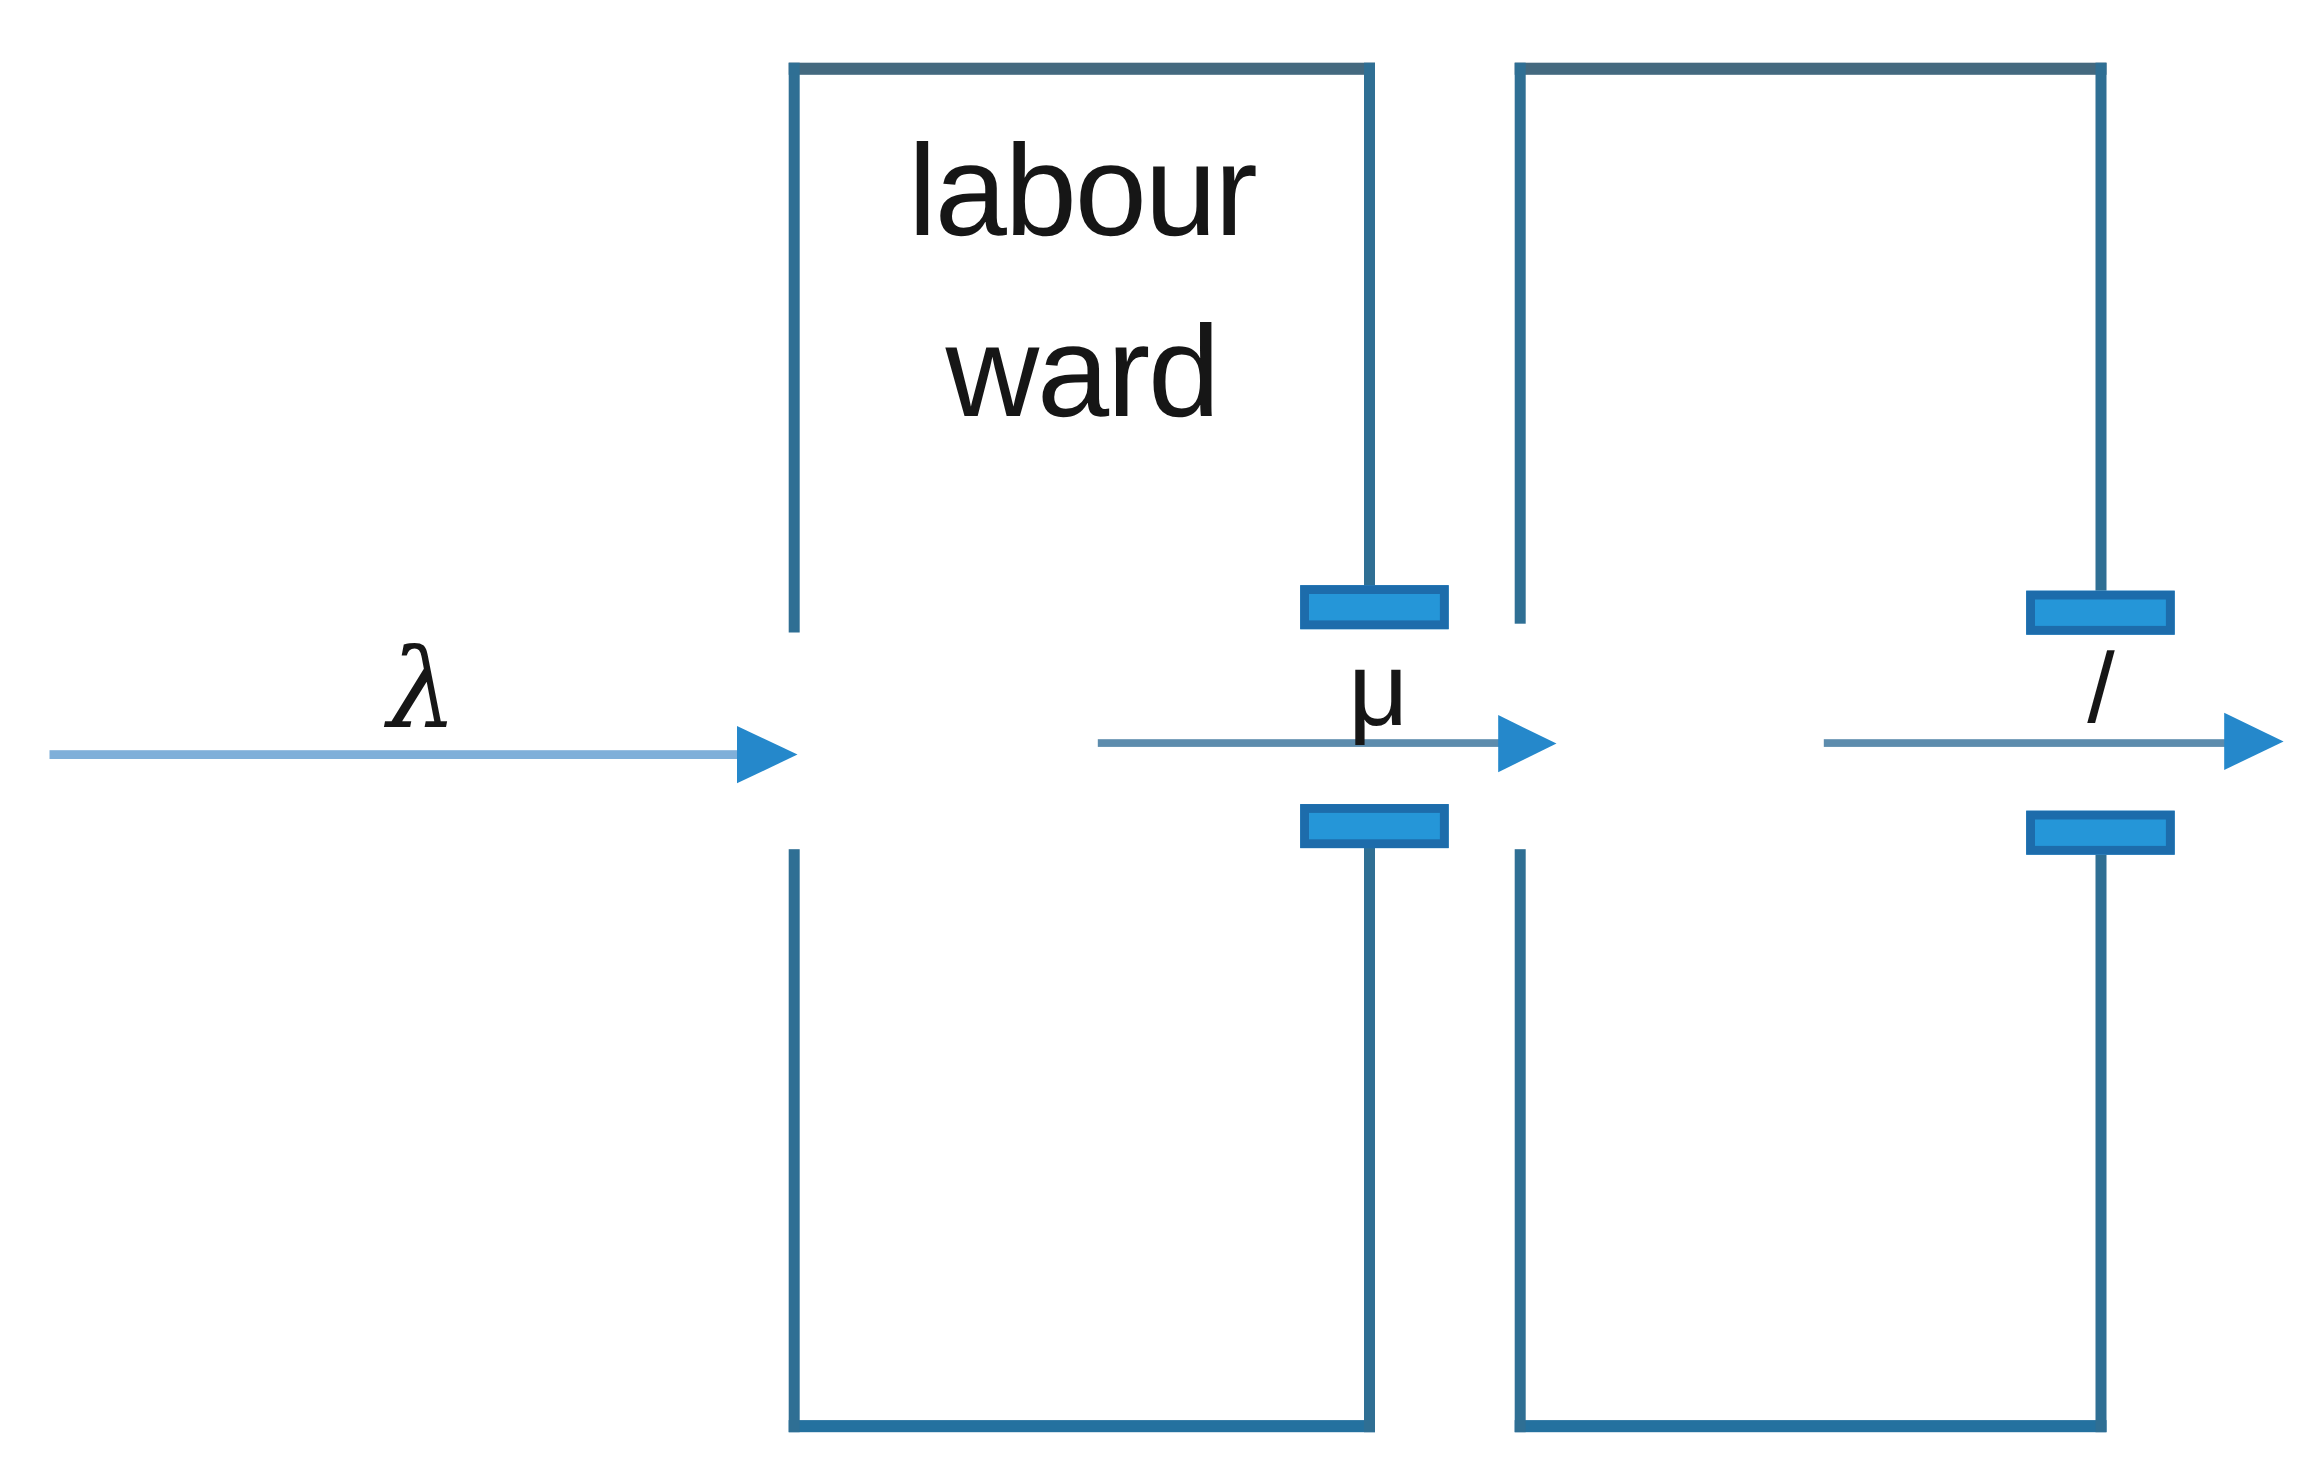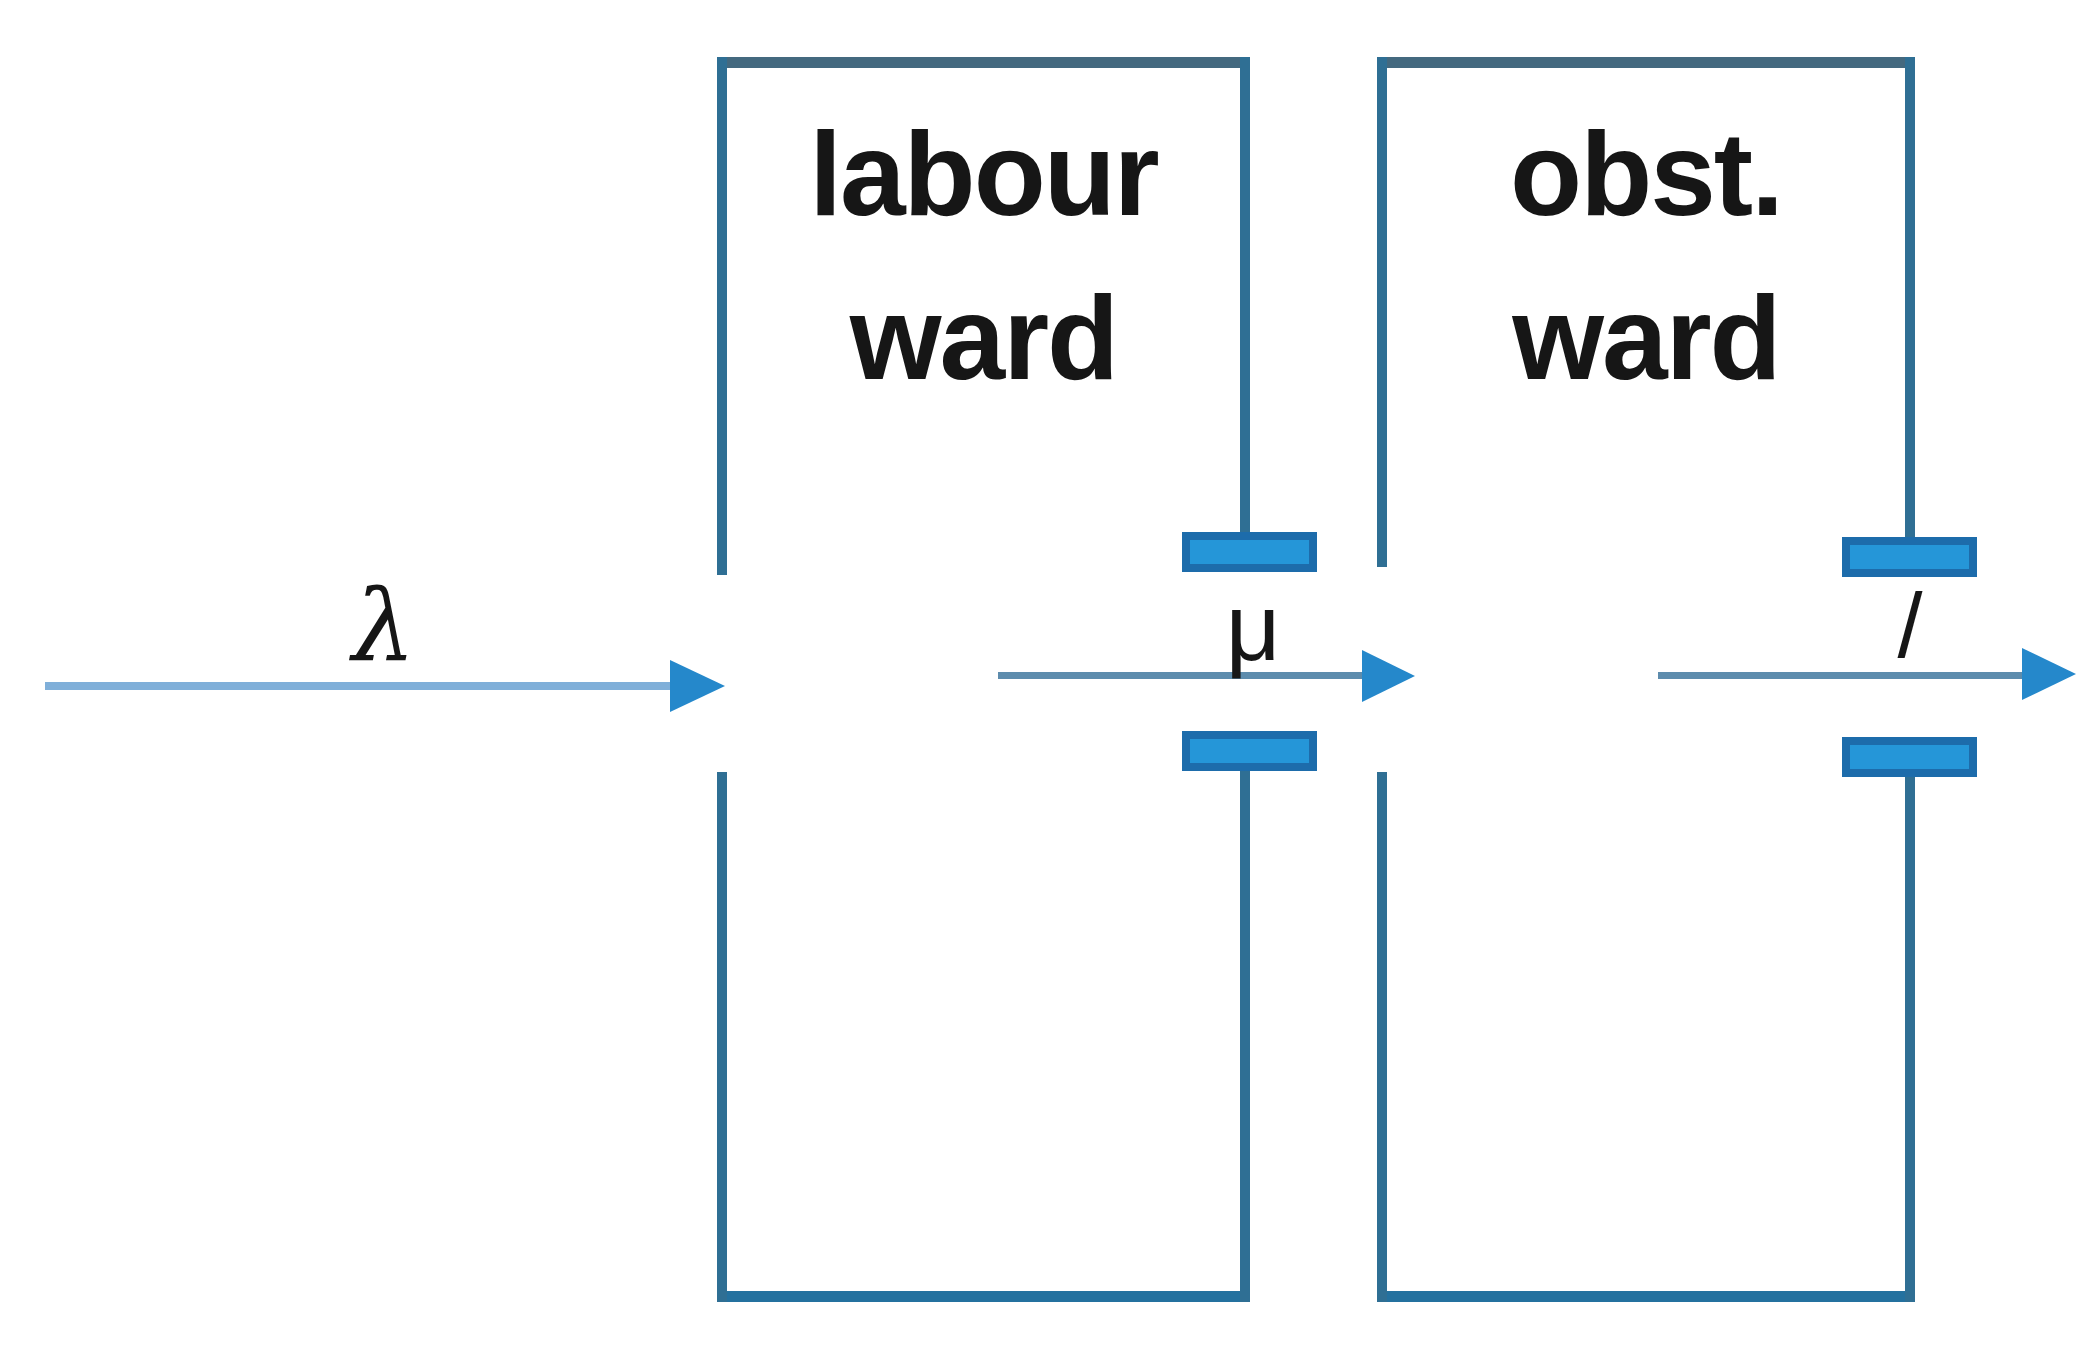--- a/index.html
+++ b/index.html
@@ -49,21 +49,21 @@
   .discharge-line{left:1658px; top:672px; width:367px; height:7px; background:var(--arrow-dark);}
 
   .arrow-head{position:absolute; width:0; height:0; border-style:solid;
     border-color:transparent transparent transparent var(--arrow-head);}
   .arrival-head  {left:670px;  top:660px; border-width:26px 0 26px 55px;}
   .transfer-head {left:1362px; top:650px; border-width:26px 0 26px 53px;}
   .discharge-head{left:2022px; top:648px; border-width:26px 0 26px 54px;}
 
   .room-label{
     position:absolute; text-align:center; color:var(--text);
-    font-size:118px; line-height:164px; letter-spacing:-2px; white-space:nowrap;font-weight:bold;
+    font-size:118px; line-height:164px; letter-spacing:-2px; white-space:nowrap;
   }
   .r1{left:722px;  top:92px; width:523px;}
   .r2{left:1382px; top:92px; width:528px;}
 
   .flow-label{position:absolute; width:150px; text-align:center; color:var(--text);}
   .lambda{left:309px;  top:577px; font:italic 100px/100px "DejaVu Serif", serif;}
   .mu    {left:1178px; top:580px; font:95px/95px "Liberation Sans", sans-serif;}
   .slash {left:1835px; top:581px; font:90px/90px "Liberation Sans", sans-serif;}
 </style>
 </head>
@@ -88,24 +88,20 @@
 
   <div class="layer">
     <div class="wall htop b2-top"></div>
     <div class="wall hbot b2-bottom"></div>
     <div class="wall b2-left-up"></div>
     <div class="wall b2-left-low"></div>
     <div class="wall b2-right-up"></div>
     <div class="wall b2-right-low"></div>
     <div class="door d2t"></div>
     <div class="door d2b"></div>
-    <div class="room-label r2">
-      <div>obst.</div>
-      <div>ward</div>
-    </div>
   </div>
 
   <div class="layer">
     <div class="arrow-line arrival-line"></div>
     <div class="arrow-head arrival-head"></div>
     <div class="flow-label lambda">λ</div>
   </div>
 
   <div class="layer">
     <div class="arrow-line transfer-line"></div>

